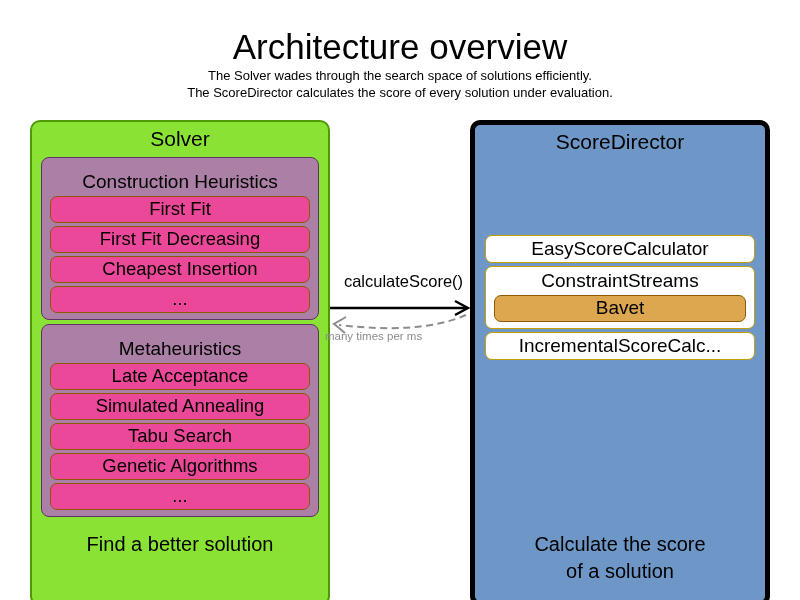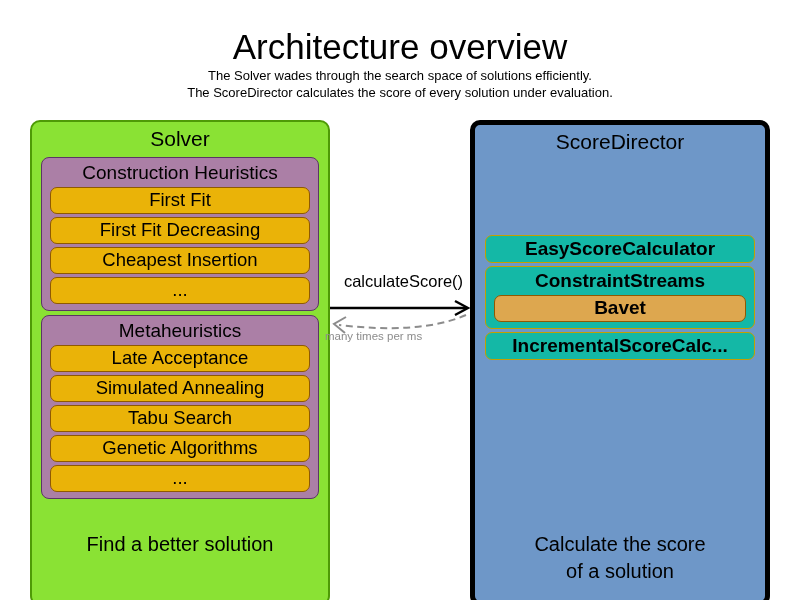--- a/index.html
+++ b/index.html
@@ -12,28 +12,28 @@
   .title { top:26px; left:0; width:800px; text-align:center; font-size:35px; line-height:42px; }
   .sub { left:0; width:800px; text-align:center; font-size:13px; line-height:17px; }
   .sub1 { top:67px; }
   .sub2 { top:84px; }
 
   .bigbox { top:120px; width:300px; height:486px; border-radius:10px; }
   .solver-box { left:30px; background:#8ae234; border:2px solid #4e9a06; }
   .director-box { left:470px; background:#6e97c8; border:5px solid #000000; }
   .box-title { height:35px; line-height:33px; text-align:center; font-size:21px; }
 
-  .group { margin:0 9px 4px; background:#ab7fa6; border:1.5px solid #5c3566; border-radius:8px; padding:1px 0 3px; }
+  .group { margin:0 9px 4px; background:#ab7fa6; border:1.5px solid #5c3566; border-radius:8px; padding:10px 0 3px; }
   .group-title { height:28px; line-height:27px; text-align:center; font-size:19px; }
-  .item { height:27px; margin:0 8px 3px; background:#eab308; border:1.5px solid #8f5902;
+  .item { height:27px; margin:0 8px 3px; background:#ec4899; border:1.5px solid #8f5902;
           border-radius:7px; text-align:center; font-size:18.5px; line-height:24px; }
 
   .calcs { position:absolute; top:110px; left:10px; right:10px; }
-  .calc { background:#14b8a6; border:1.5px solid #c4a000; border-radius:7px;
-          margin-bottom:3px; text-align:center; font-size:19px;font-weight:bold; }
+  .calc { background:#ffffff; border:1.5px solid #c4a000; border-radius:7px;
+          margin-bottom:3px; text-align:center; font-size:19px; }
   .calc-single { height:28px; line-height:25px; }
   .calc-group { padding-bottom:6px; }
   .calc-label { height:28px; line-height:27px; }
   .bavet { height:27px; margin:0 8px; background:#dda74f; border:1.5px solid #8f5902;
            border-radius:7px; text-align:center; font-size:19px; line-height:24px; }
 
   .arrow-label { left:330px; top:272px; width:140px; text-align:center; font-size:16.5px;padding-left:7px; }
   .arrow-svg { left:330px; top:268px; }
   .arrow-sublabel { left:325px; top:330px; width:150px; text-align:left; font-size:11.5px; color:#8c8c8c; }
 

